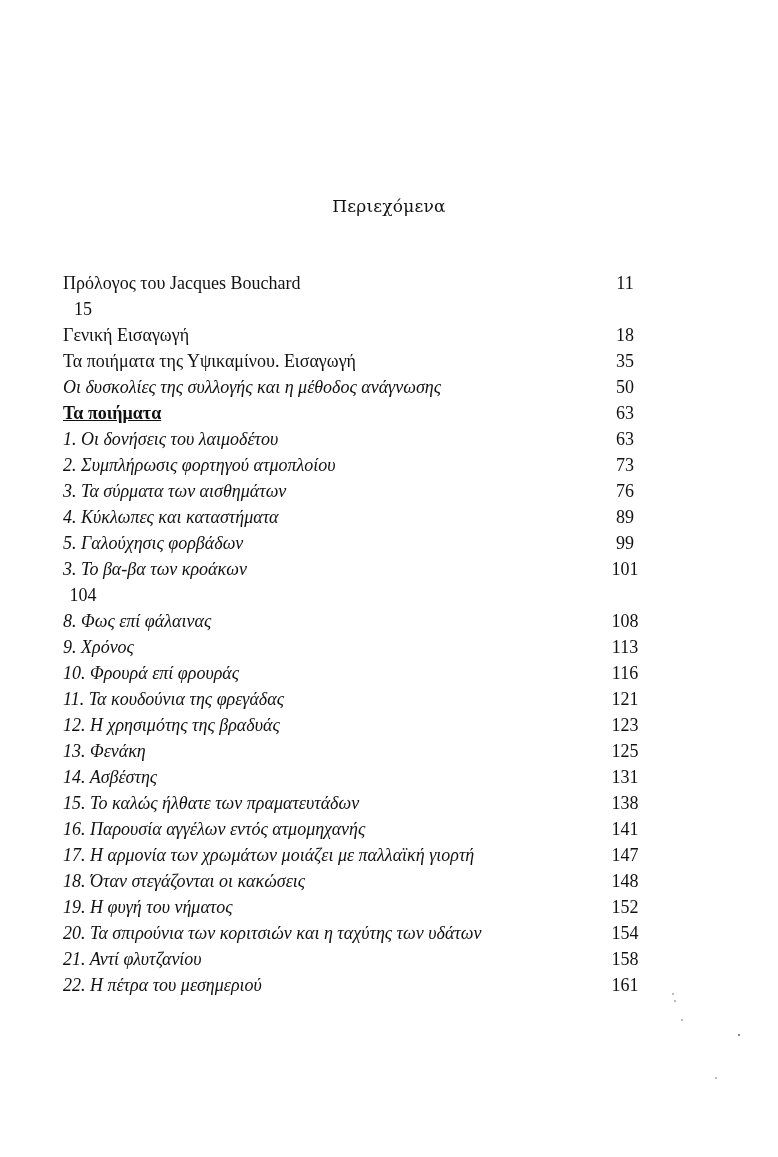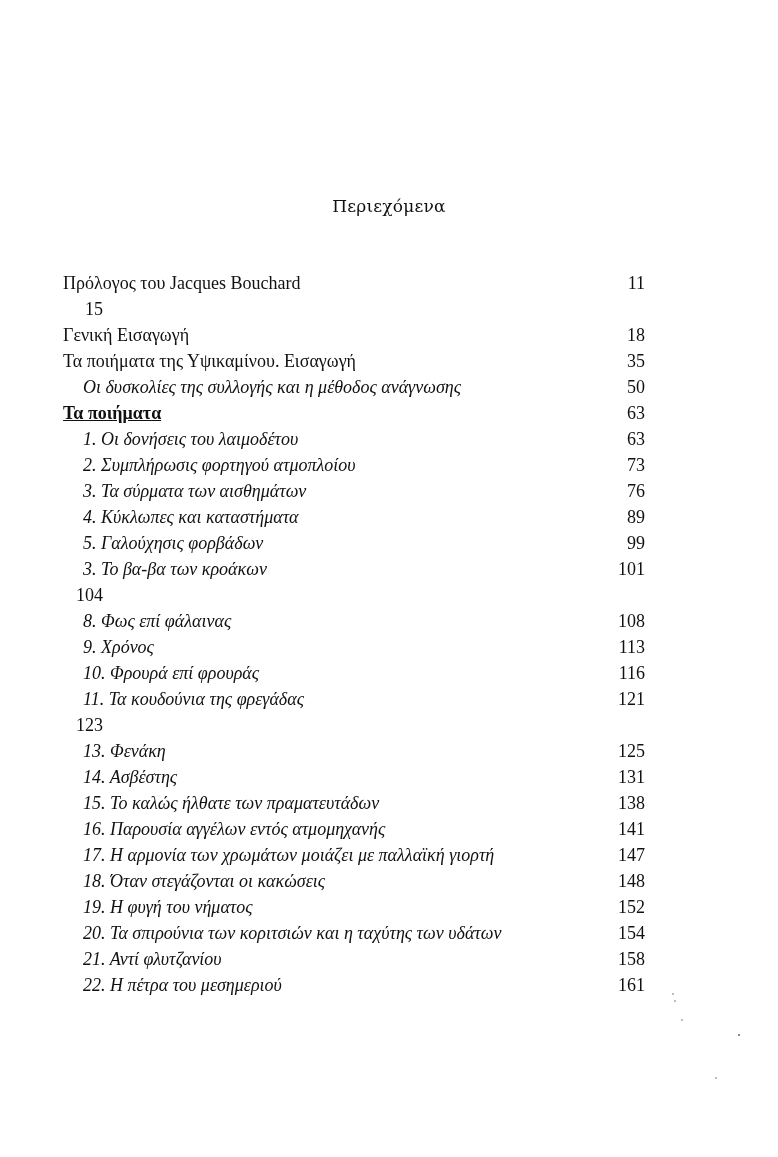--- a/index.html
+++ b/index.html
@@ -38,24 +38,24 @@
       align-items: baseline;
       height: 26px;
       line-height: 26px;
       font-family: "Liberation Serif", serif;
       font-size: 18px;
     }
     .toc-row .label { white-space: nowrap; }
     .toc-row .page {
       font-family: "Liberation Serif", serif;
       font-size: 18px;
-      text-align: right;
+      text-align: center;
       min-width: 40px;
     }
-    .toc-row.italic .label { font-style: italic; margin-left: 20px; }
+    .toc-row.italic .label { font-style: italic; }
     .toc-row.bold .label { font-weight: bold; text-decoration: underline; }
     .speck {
       position: absolute;
       width: 2px;
       height: 2px;
       background: #bdbdbd;
     }
   </style>
 </head>
 <body>
@@ -123,20 +123,21 @@
     </div>
     <div class="toc-row italic">
       <span class="label">10. Φρουρά επί φρουράς</span>
       <span class="page">116</span>
     </div>
     <div class="toc-row italic">
       <span class="label">11. Τα κουδούνια της φρεγάδας</span>
       <span class="page">121</span>
     </div>
     <div class="toc-row italic">
+      <span class="label">12. Η χρησιμότης της βραδυάς</span>
       <span class="page">123</span>
     </div>
     <div class="toc-row italic">
       <span class="label">13. Φενάκη</span>
       <span class="page">125</span>
     </div>
     <div class="toc-row italic">
       <span class="label">14. Ασβέστης</span>
       <span class="page">131</span>
     </div>

